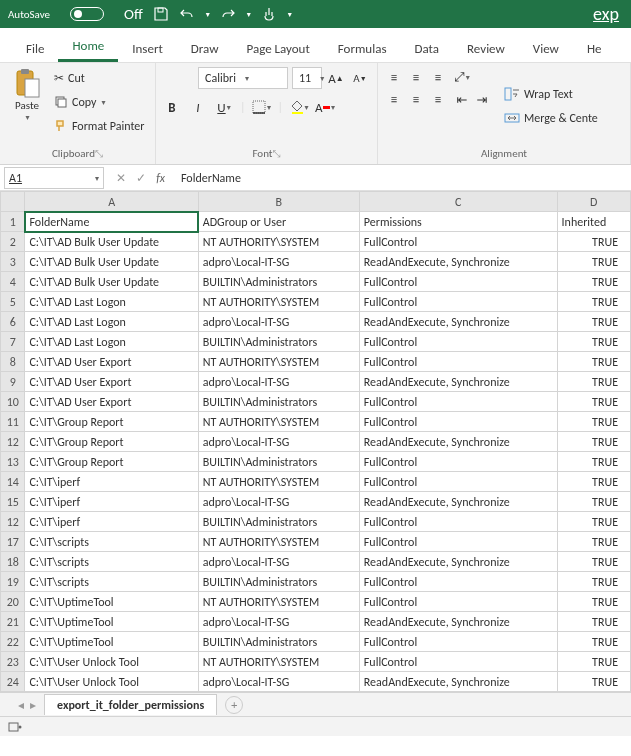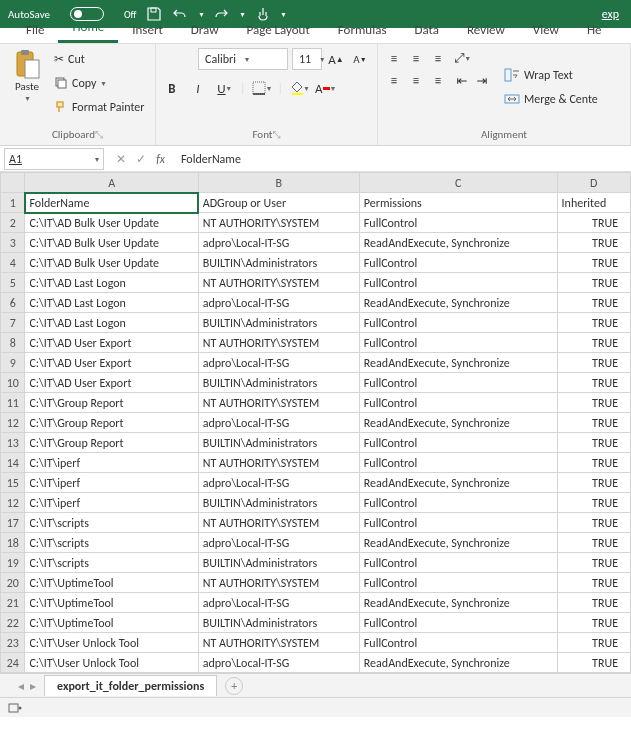--- a/index.html
+++ b/index.html
@@ -3,23 +3,23 @@
 <meta charset="utf-8">
 <style>
   * { box-sizing: border-box; margin: 0; padding: 0; }
   body { font-family: "Segoe UI", Calibri, sans-serif; font-size: 12px; color: #333; background: #fff; width: 631px; height: 756px; overflow: hidden; }
   
   .titlebar { background: #217346; height: 28px; display: flex; align-items: center; padding: 0 8px; color: #fff; gap: 10px; }
   .titlebar .autosave { display: flex; align-items: center; gap: 20px; font-size: 11px; }
   .toggle { width: 34px; height: 14px; border: 1px solid #fff; border-radius: 8px; position: relative; display: inline-block; }
   .toggle::after { content: ""; position: absolute; width: 8px; height: 8px; background: #fff; border-radius: 50%; top: 2px; left: 3px; }
   .qat-icon { width: 16px; height: 16px; display: inline-flex; align-items: center; justify-content: center; }
-  .titlebar .title { margin-left: auto; font-size: 12px; padding-right: 4px; text-decoration: underline; }
-  
-  .tabs { background: #fff; height: 16px; display: flex; align-items: end; border-bottom: 1px solid #e0e0e0; padding-left: 12px; gap: 0; }
+  .titlebar .title { margin-left: auto; font-size: 18px; padding-right: 4px; text-decoration: underline; }
+  
+  .tabs { background: #fff; height: 35px; display: flex; align-items: end; border-bottom: 1px solid #e0e0e0; padding-left: 12px; gap: 0; }
   .tab { padding: 6px 14px; font-size: 13px; cursor: pointer; color: #444; }
   .tab.active { color: #217346; border-bottom: 3px solid #217346; font-weight: 500; }
   
   .ribbon { background: #f3f3f3; height: 102px; display: flex; border-bottom: 1px solid #d4d4d4; }
   .group { border-right: 1px solid #e0e0e0; padding: 4px 6px 2px; display: flex; flex-direction: column; }
   .group-body { flex: 1; display: flex; align-items: flex-start; gap: 4px; }
   .group-label { text-align: center; font-size: 11px; color: #666; padding: 2px 0; display: flex; align-items: center; justify-content: center; }
   .launcher { font-size: 10px; color: #999; }
   
   .paste-btn { display: flex; flex-direction: column; align-items: center; width: 42px; }
@@ -63,21 +63,21 @@
   
   svg { display:block; }
 </style>
 </head>
 <body>
 
 <div class="titlebar">
   <div class="autosave">
     <span>AutoSave</span>
     <span class="toggle"></span>
-    <span style="font-size:10px;">Off</span>
+    <span style="font-size:15px;">Off</span>
   </div>
   <span class="qat-icon">
       <svg viewBox="0 0 16 16">
         <path d="M2 2h10l2 2v10H2z" fill="none" stroke="#fff" stroke-width="1.2"></path>
         <rect x="5" y="2" width="5" height="4" fill="none" stroke="#fff"></rect>
       </svg>
     </span>
   <span class="qat-icon">
       <svg viewBox="0 0 16 16">
         <path d="M5 4 2 7l3 3M2 7h7a4 4 0 0 1 4 4" fill="none" stroke="#fff" stroke-width="1.2"></path>

